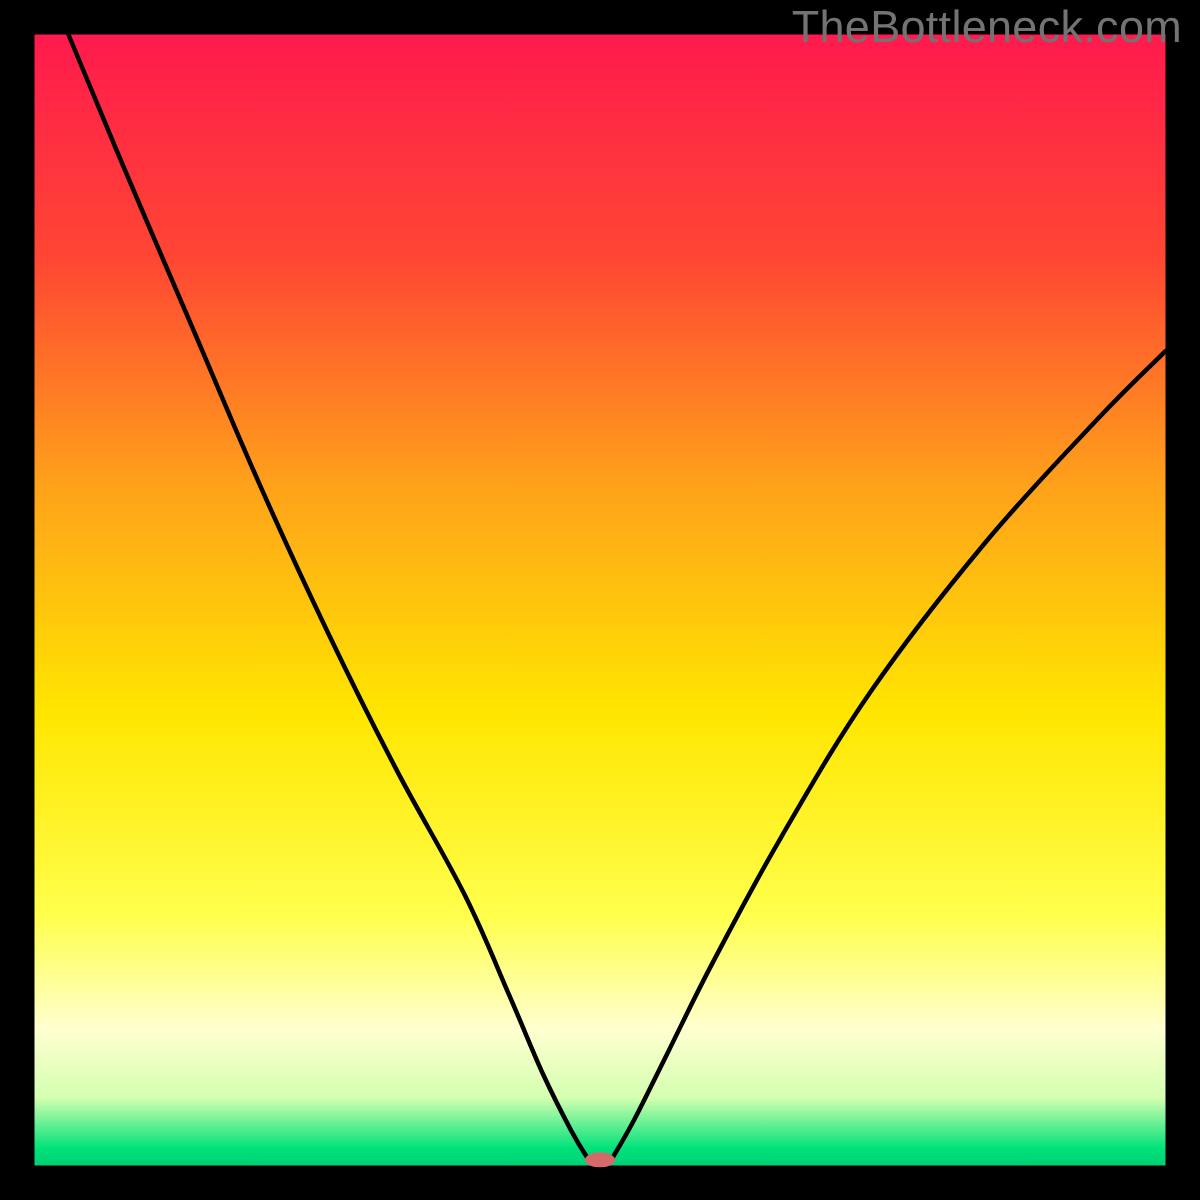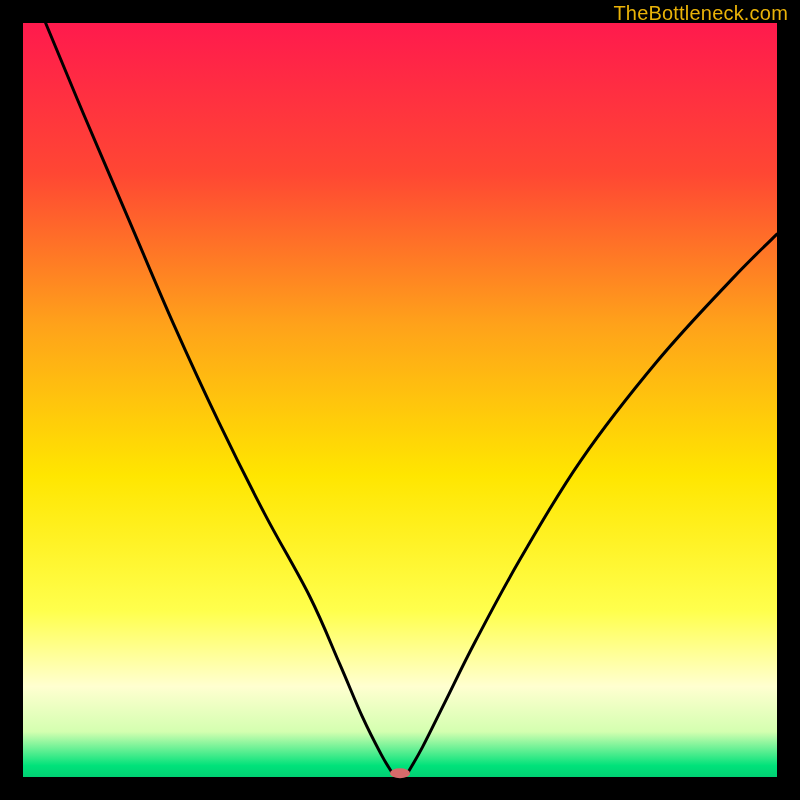--- a/index.html
+++ b/index.html
@@ -16,22 +16,22 @@
     left: 0;
     top: 0;
     width: 800px;
     height: 800px;
     background: #000;
   }
   .watermark {
     position: absolute;
     top: 2px;
     right: 12px;
-    color: #eab308;
-    font-size: 20px;
+    color: #737373;
+    font-size: 30px;
     font-weight: 500;
     letter-spacing: 0.2px;
     z-index: 50;
   }
   svg {
     display: block;
   }
 </style>
 </head>
 <body>

